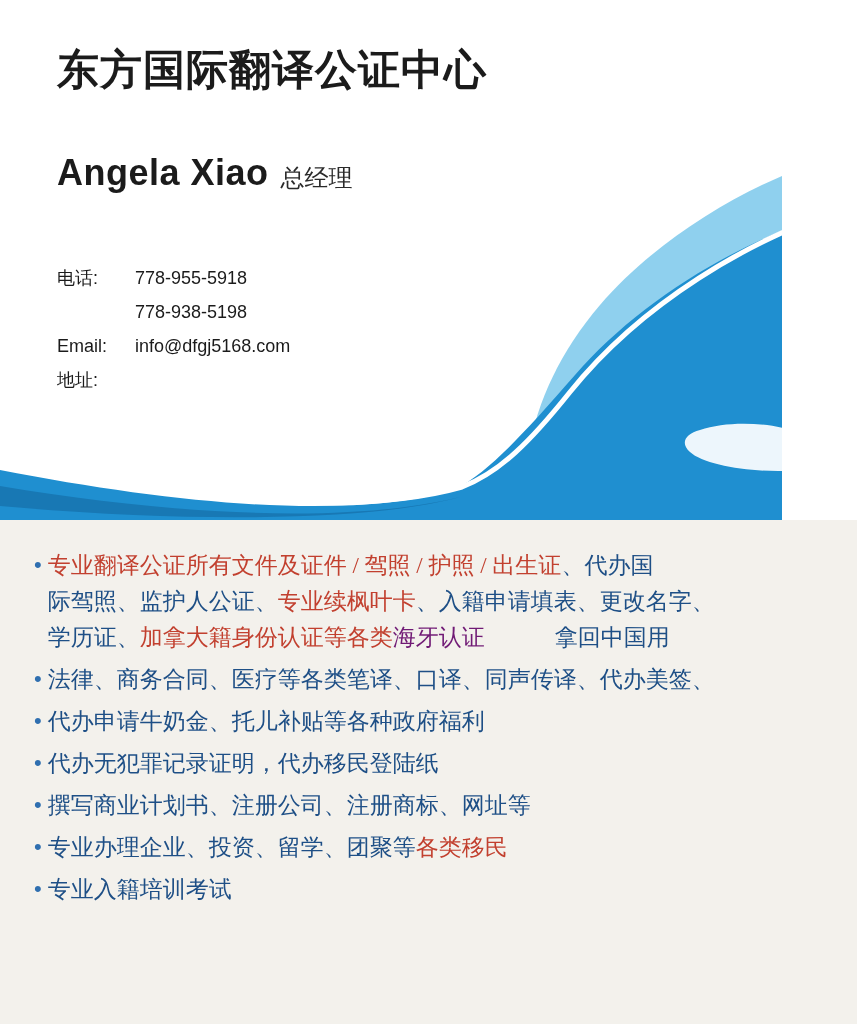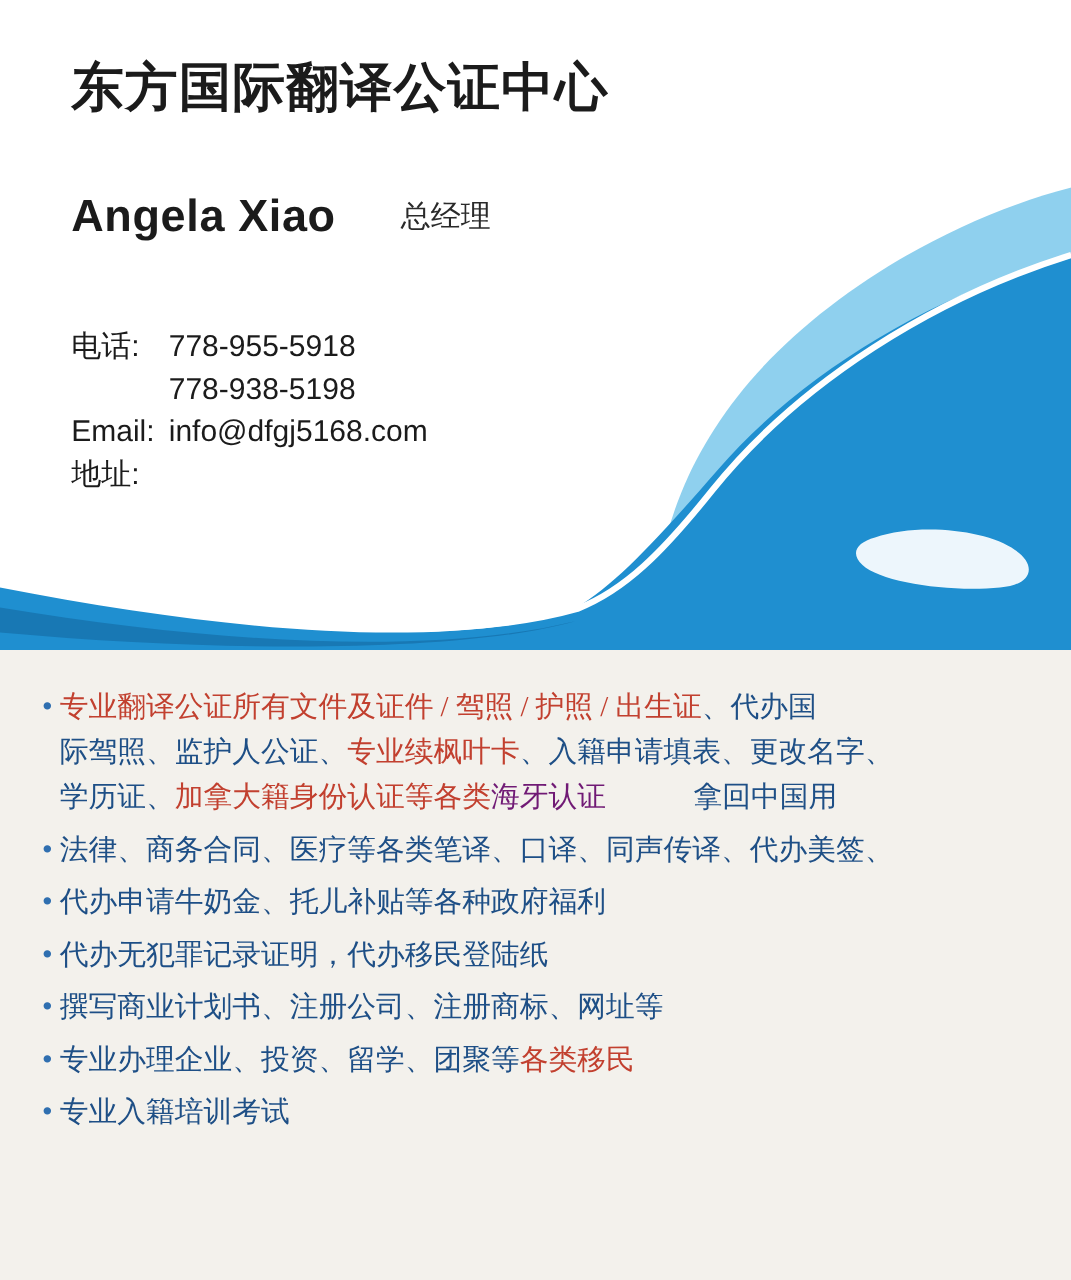--- a/index.html
+++ b/index.html
@@ -11,21 +11,21 @@
     width: 857px;
     height: 1024px;
     font-family: "Liberation Sans", sans-serif;
     overflow: hidden;
     position: relative;
   }
 
   
   .card {
     position: relative;
-    width: 857px;
+    width: 782px;
     height: 520px;
     background: #ffffff;
     overflow: hidden;
   }
   .card-waves {
     position: absolute;
     left: 0;
     top: 0;
     width: 857px;
     height: 520px;
@@ -43,41 +43,40 @@
     font-weight: 700;
     color: #1b1b1b;
     letter-spacing: 1px;
     white-space: nowrap;
   }
   .person-row {
     position: absolute;
     left: 57px;
     top: 152px;
     display: flex;
-    align-items: center;
-    gap: 40px;
+    align-items: flex-end;
   }
   .person-name {
     font-size: 36px;
     font-weight: 700;
     color: #1b1b1b;
     letter-spacing: 0.5px;
   }
   .person-title {
     font-size: 24px;
     color: #2a2a2a;
     margin-left: 12px;
     font-weight: 400;
   }
 
   .contact {
     position: absolute;
     left: 57px;
     top: 262px;
-    font-size: 24px;
+    font-size: 18px;
     color: #1b1b1b;
     line-height: 32px;
   }
   .c-row {
     display: flex;
     align-items: baseline;
     white-space: nowrap;
     margin-bottom: 2px;
   }
   .c-label {

